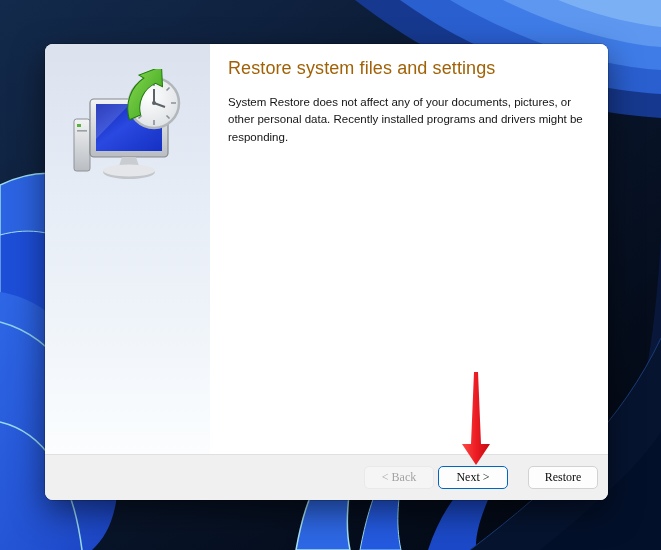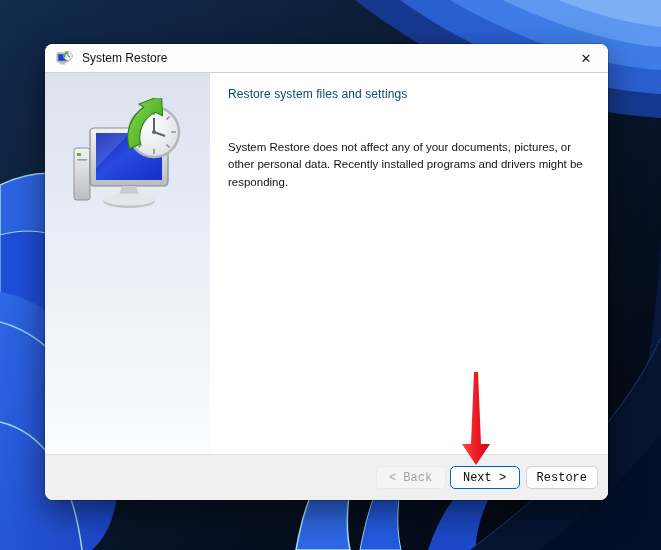--- a/index.html
+++ b/index.html
@@ -56,59 +56,59 @@
     padding-top: 25px;
   }
   .sidebar-icon { width: 120px; height: 120px; }
 
   .content {
     flex: 1 1 auto;
     background: #ffffff;
     padding: 14px 20px 0 18px;
   }
   .heading {
-    font-size: 12px;
-    color: #0c4a6e;
+    font-size: 18px;
+    color: #a16207;
     letter-spacing: .1px;
-    margin-bottom: 38px;
+    margin-bottom: 15px;
   }
   .para {
     font-size: 11.5px;
     line-height: 1.5;
     color: #141414;
     max-width: 356px;
     margin-bottom: 17px;
   }
 
   .footer {
     flex: 0 0 46px;
     background: #f0f0f0;
     border-top: 1px solid #e0e0e0;
     display: flex; align-items: center; justify-content: flex-end;
     padding-right: 10px;
   }
   .btn {
     height: 23px; min-width: 70px;
-    font-family: Liberation Mono, monospace;
+    font-family: Liberation Serif, serif;
     font-size: 12px;
     border-radius: 5px;
     display: inline-flex; align-items: center; justify-content: center;
     padding: 0 10px;
   }
   .btn-back {
     background: #f5f5f5;
     border: 1px solid #e9e9e9;
     color: #a3a3a3;
     margin-right: 4px;
   }
   .btn-next {
     background: #fdfdfd;
     border: 1.5px solid #0067c0;
     color: #0b0b0b;
-    margin-right: 6px;
+    margin-right: 20px;
   }
   .btn-cancel {
     background: #fdfdfd;
     border: 1px solid #d2d2d2;
     color: #0b0b0b;
   }
 
   
   .annotation-arrow {
     position: absolute; left: 458px; top: 372px;
@@ -153,34 +153,20 @@
   <path d="M360,550 C371,492 386,462 406,452 C398,497 395,522 401,550 Z" fill="#245ae0" stroke="#9adcef" stroke-width="1"></path>
   <path d="M428,550 C444,502 470,472 506,462 C486,502 475,527 476,550 Z" fill="#1b49c8"></path>
 
   <path d="M470,550 C560,482 622,420 661,338 L661,550 Z" fill="#061430"></path>
   <path d="M540,550 C602,500 642,462 661,432 L661,550 Z" fill="#03102a"></path>
   <path d="M470,550 C560,482 622,420 661,338" stroke="#1b3d7a" stroke-width="1" fill="none"></path>
 </svg>
 
 <div class="win">
 
-  <div class="titlebar">
-    <svg class="titlebar-icon" viewBox="0 0 17 17" aria-hidden="true">
-      <rect x="1" y="3" width="11" height="9" rx="1" fill="#cfd4da" stroke="#8a9099" stroke-width="0.8"></rect>
-      <rect x="2.2" y="4.2" width="8.6" height="6.6" fill="#1f41c8"></rect>
-      <path d="M4.5,12 L8.5,12 L9.5,14.5 L3.5,14.5 Z" fill="#b8bec6"></path>
-      <circle cx="12" cy="6" r="4.4" fill="#f2f5f7" stroke="#9aa1a8" stroke-width="0.7"></circle>
-      <path d="M12,3.2 L12,6 L14,7.2" stroke="#555" stroke-width="0.9" fill="none"></path>
-      <path d="M8.2,7.8 A4.6,4.6 0 0 1 9.6,2.8 L8.4,1.8 L12,1.2 L11.4,4.6 L10.5,3.8 A3.4,3.4 0 0 0 9.4,7.2 Z" fill="#3fae2a"></path>
-    </svg>
-    <span class="titlebar-text">System Restore</span>
-    <div class="close-btn">
-      <span>✕</span>
-    </div>
-  </div>
 
   <div class="main">
 
     <div class="sidebar">
       <svg class="sidebar-icon" viewBox="0 0 120 120" aria-hidden="true">
         <defs>
           <linearGradient id="scr" x1="0" y1="0" x2="1" y2="1">
             <stop offset="0" stop-color="#0c1fb0"></stop>
             <stop offset="0.45" stop-color="#2a49e0"></stop>
             <stop offset="1" stop-color="#1530c4"></stop>

